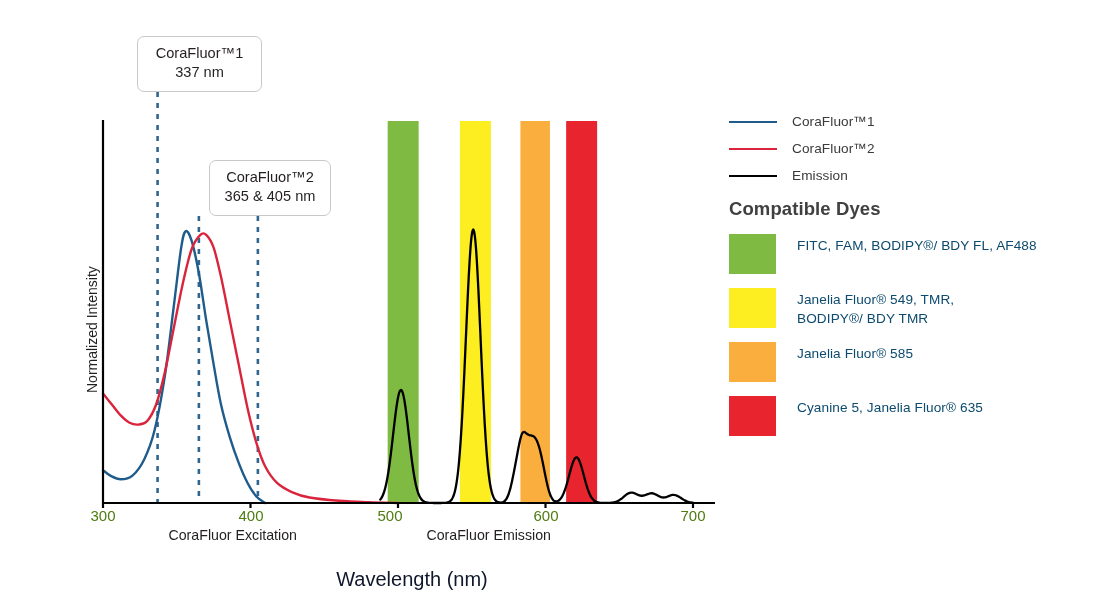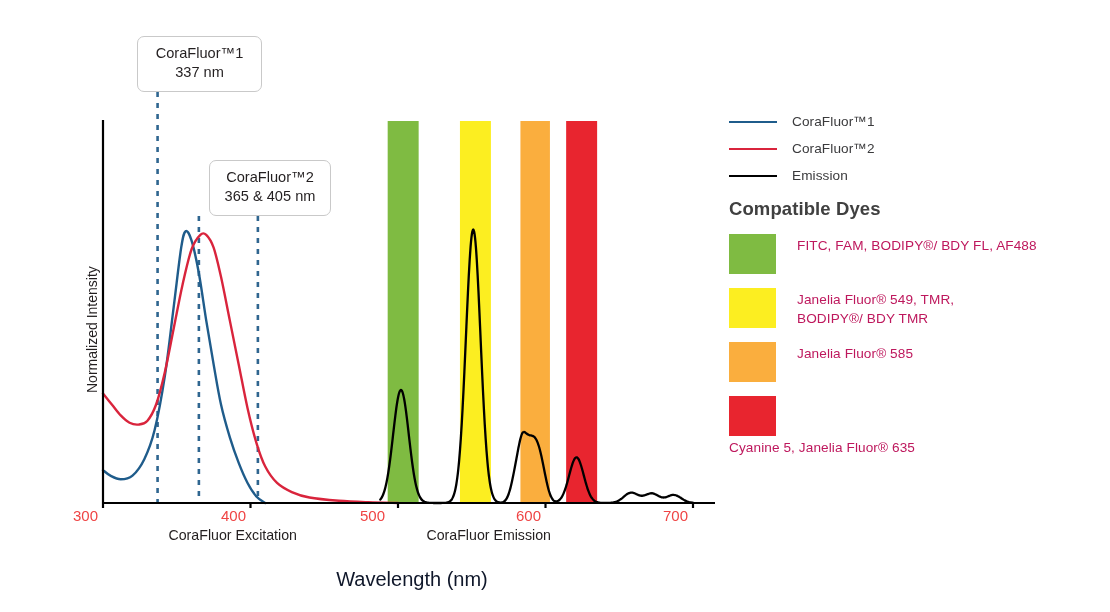--- a/index.html
+++ b/index.html
@@ -19,33 +19,33 @@
   .line-swatch{width:48px;height:0;border-top-width:2.4px;border-top-style:solid;margin-right:15px;flex:none;}
   .line-label{font-size:13.6px;color:#3a3a3c;letter-spacing:.1px;white-space:nowrap;}
 
   .dyes-title{
     position:absolute;left:729px;top:198px;
     font-size:18.5px;font-weight:700;color:#404040;letter-spacing:.1px;
   }
 
   .dye-row{position:absolute;left:729px;display:flex;align-items:flex-start;}
   .dye-swatch{width:47px;height:40px;flex:none;margin-right:21px;}
-  .dye-label{font-size:13.6px;color:#be185d;line-height:1.42;letter-spacing:.1px;padding-top:2px;white-space:pre-line;}
+  .dye-label{font-size:13.6px;color:#0c4a6e;line-height:1.42;letter-spacing:.1px;padding-top:2px;white-space:pre-line;}
 
   
   .callout{
     position:absolute;
     border:1px solid #c9c9c9;border-radius:7px;background:#fff;
     text-align:center;padding:7px 14px 8px 14px;
     font-size:14.6px;line-height:1.32;color:#231f20;white-space:pre-line;
     box-sizing:border-box;
   }
 
   
-  .tick-label{position:absolute;font-size:15px;color:#ef4444;width:60px;}
+  .tick-label{position:absolute;font-size:15px;color:#4d7c0f;text-align:center;width:60px;}
   .axis-sub{position:absolute;font-size:14.2px;color:#231f20;text-align:right;}
   .axis-title{position:absolute;font-size:20px;color:#0f172a;text-align:center;width:300px;}
   .y-title{
     position:absolute;font-size:14px;color:#231f20;
     transform:rotate(-90deg);transform-origin:0 0;white-space:nowrap;
   }
 </style>
 </head>
 <body>
 
@@ -116,18 +116,18 @@
     <span class="dye-swatch" style="background:#fcee21;"></span>
     <span class="dye-label">Janelia Fluor® 549, TMR,
 BODIPY®/ BDY TMR</span>
   </div>
 
   <div class="dye-row" style="top:342px;">
     <span class="dye-swatch" style="background:#faae3e;"></span>
     <span class="dye-label">Janelia Fluor® 585</span>
   </div>
 
-  <div class="dye-row" style="top:396px;flex-direction:column;">
+  <div class="dye-row" style="top:396px;">
     <span class="dye-swatch" style="background:#e8252f;"></span>
     <span class="dye-label">Cyanine 5, Janelia Fluor® 635</span>
   </div>
 
 </div>
 
 </body></html>

